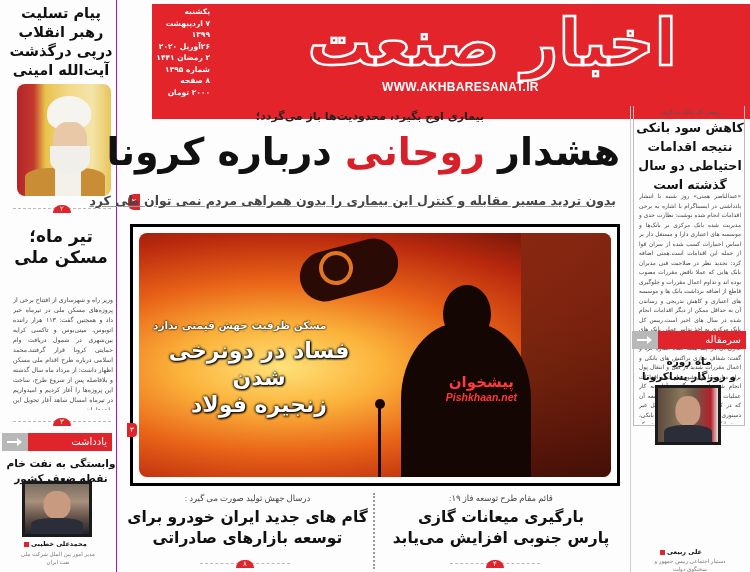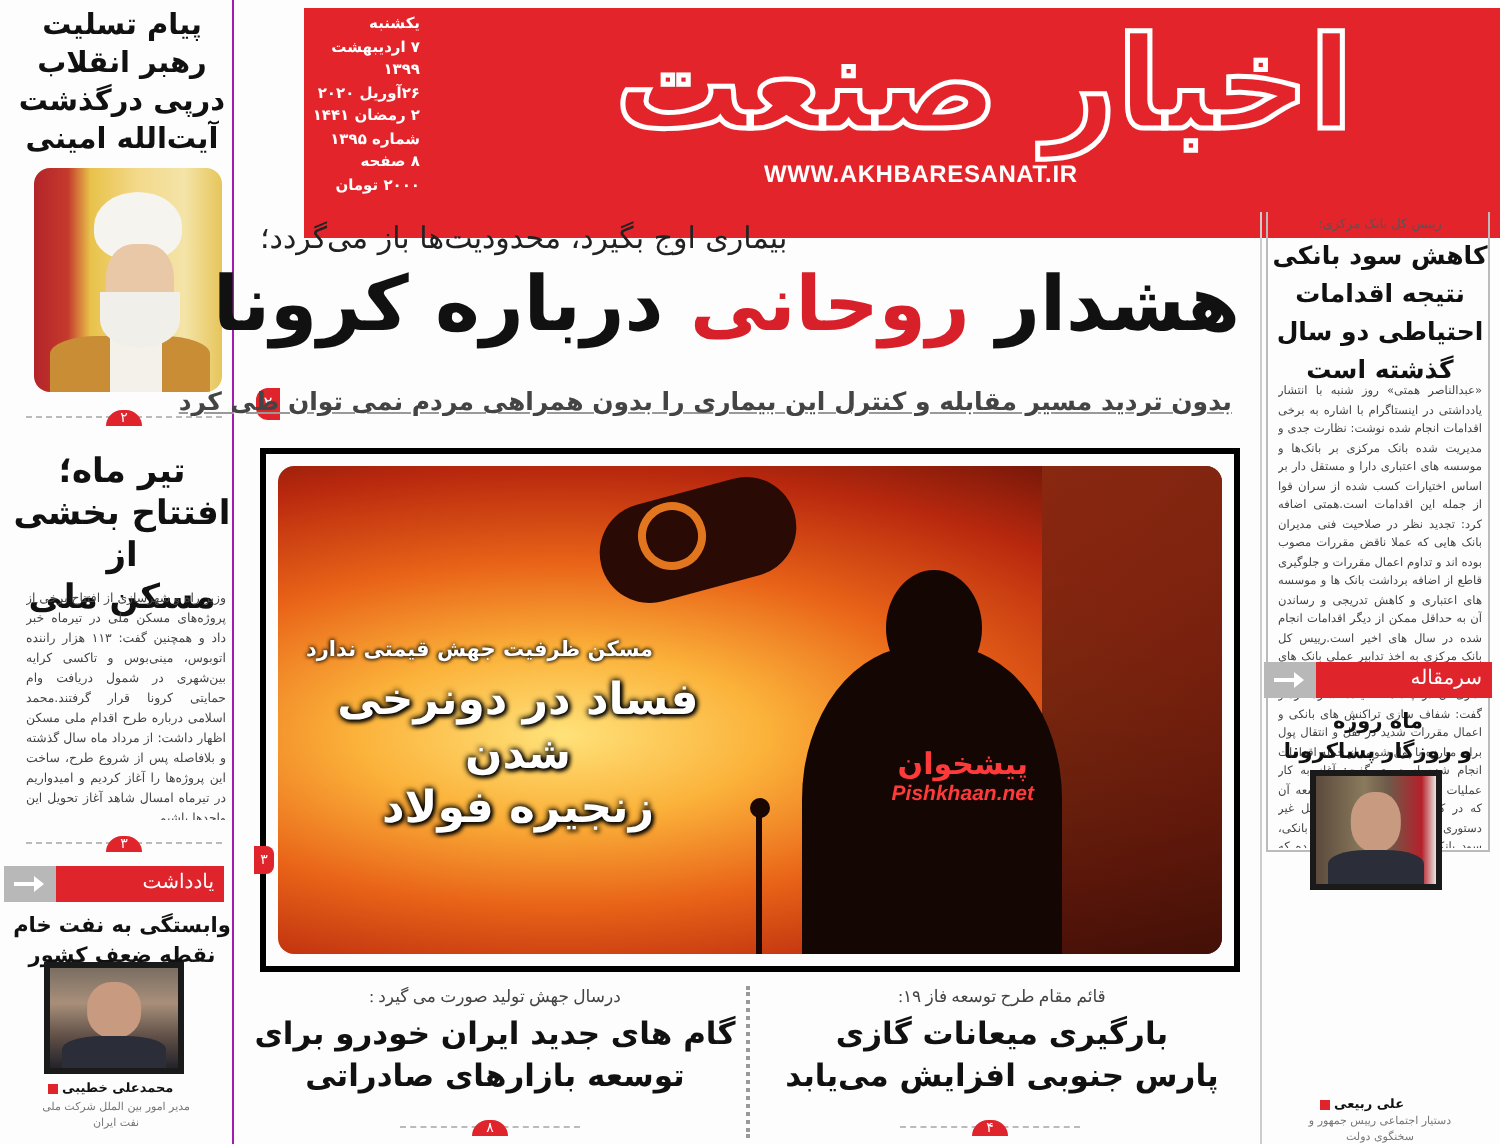--- a/index.html
+++ b/index.html
@@ -42,21 +42,21 @@
     .byline-role { position: absolute; font-size: 5.5px; line-height: 8px; color: #777; text-align: center; }
 
     
     .masthead { position: absolute; top: 4px; left: 130px; width: 612px; height: 115px; background: #e3242b; margin-left: 22px; }
     .date-block { position: absolute; left: 0; top: 2px; width: 62px; color: #fff; font-size: 7.5px; line-height: 11.5px; text-align: right; padding-right: 4px; font-weight: bold; }
     .logo { position: absolute; left: 80px; top: 4px; width: 520px; height: 70px; color: #fff; font-weight: bold; font-size: 64px; line-height: 70px; text-align: center; letter-spacing: 2px;
             color: #e3242b; -webkit-text-stroke: 2.5px #fff; font-family: "DejaVu Sans", sans-serif; }
     .website { position: absolute; left: 230px; top: 76px; color: #fff; font-weight: bold; font-size: 12px; direction: ltr; letter-spacing: 0.3px; font-family: "Liberation Sans", sans-serif; }
 
     
-    .kicker { position: absolute; top: 110px; left: 130px; width: 480px; text-align: left; font-weight: normal; font-size: 15px; color: #222; }
+    .kicker { position: absolute; top: 110px; left: 130px; width: 480px; text-align: center; font-weight: bold; font-size: 11px; color: #222; }
     .headline { position: absolute; top: 128px; left: 130px; width: 490px; text-align: center; font-weight: bold; font-size: 38px; line-height: 48px; color: #111; white-space: nowrap; }
     .headline .red { color: #d8202a; }
     .subhead { position: absolute; top: 193px; left: 150px; width: 466px; text-align: center; font-size: 12.5px; font-weight: bold; color: #444; text-decoration: underline; text-decoration-color: #999; white-space: nowrap; }
     .subhead-marker { position: absolute; top: 194px; left: 128px; width: 12px; height: 16px; background: #e0242c; border-radius: 6px 0 0 6px; color: #fff; font-size: 8px; text-align: center; line-height: 16px; }
 
     .feature { position: absolute; top: 224px; left: 130px; width: 490px; height: 262px; border: 3px solid #000000; padding: 6px; }
     .feature-img { position: relative; width: 100%; height: 100%; border-radius: 8px; overflow: hidden;
       background: radial-gradient(ellipse at 30% 55%, #ffe27a 0%, #fbb23a 22%, #e96418 45%, #b8280e 70%, #4a0d06 100%); }
     .feature-img .silhouette-body { position: absolute; right: 80px; top: 90px; width: 130px; height: 170px; background: #140603; border-radius: 45% 45% 0 0; }
     .feature-img .silhouette-head { position: absolute; right: 120px; top: 52px; width: 48px; height: 58px; background: #140603; border-radius: 50%; }
@@ -108,21 +108,20 @@
       <div class="face"></div>
       <div class="beard"></div>
   </div>
   <div class="page-marker" style="top:205px; left:8px; width:98px;">
     <div class="line"></div>
     <div class="pill">۲</div>
   </div>
 
   <div class="housing-title">
     <div>تیر ماه؛</div>
-    <div>افتتاح بخشی از</div>
     <div>مسکن ملی</div>
   </div>
   <div class="housing-body body-text">وزیر راه و شهرسازی از افتتاح برخی از پروژه‌های مسکن ملی در تیرماه خبر داد و همچنین گفت: ۱۱۳ هزار راننده اتوبوس، مینی‌بوس و تاکسی کرایه بین‌شهری در شمول دریافت وام حمایتی کرونا قرار گرفتند.محمد اسلامی درباره طرح اقدام ملی مسکن اظهار داشت: از مرداد ماه سال گذشته و بلافاصله پس از شروع طرح، ساخت این پروژه‌ها را آغاز کردیم و امیدواریم در تیرماه امسال شاهد آغاز تحویل این واحدها باشیم.</div>
   <div class="page-marker" style="top:418px; left:8px; width:98px;">
     <div class="line"></div>
     <div class="pill">۳</div>
   </div>
 </div>
 
 <div class="section-bar note-left-bar" style="direction:ltr;">

